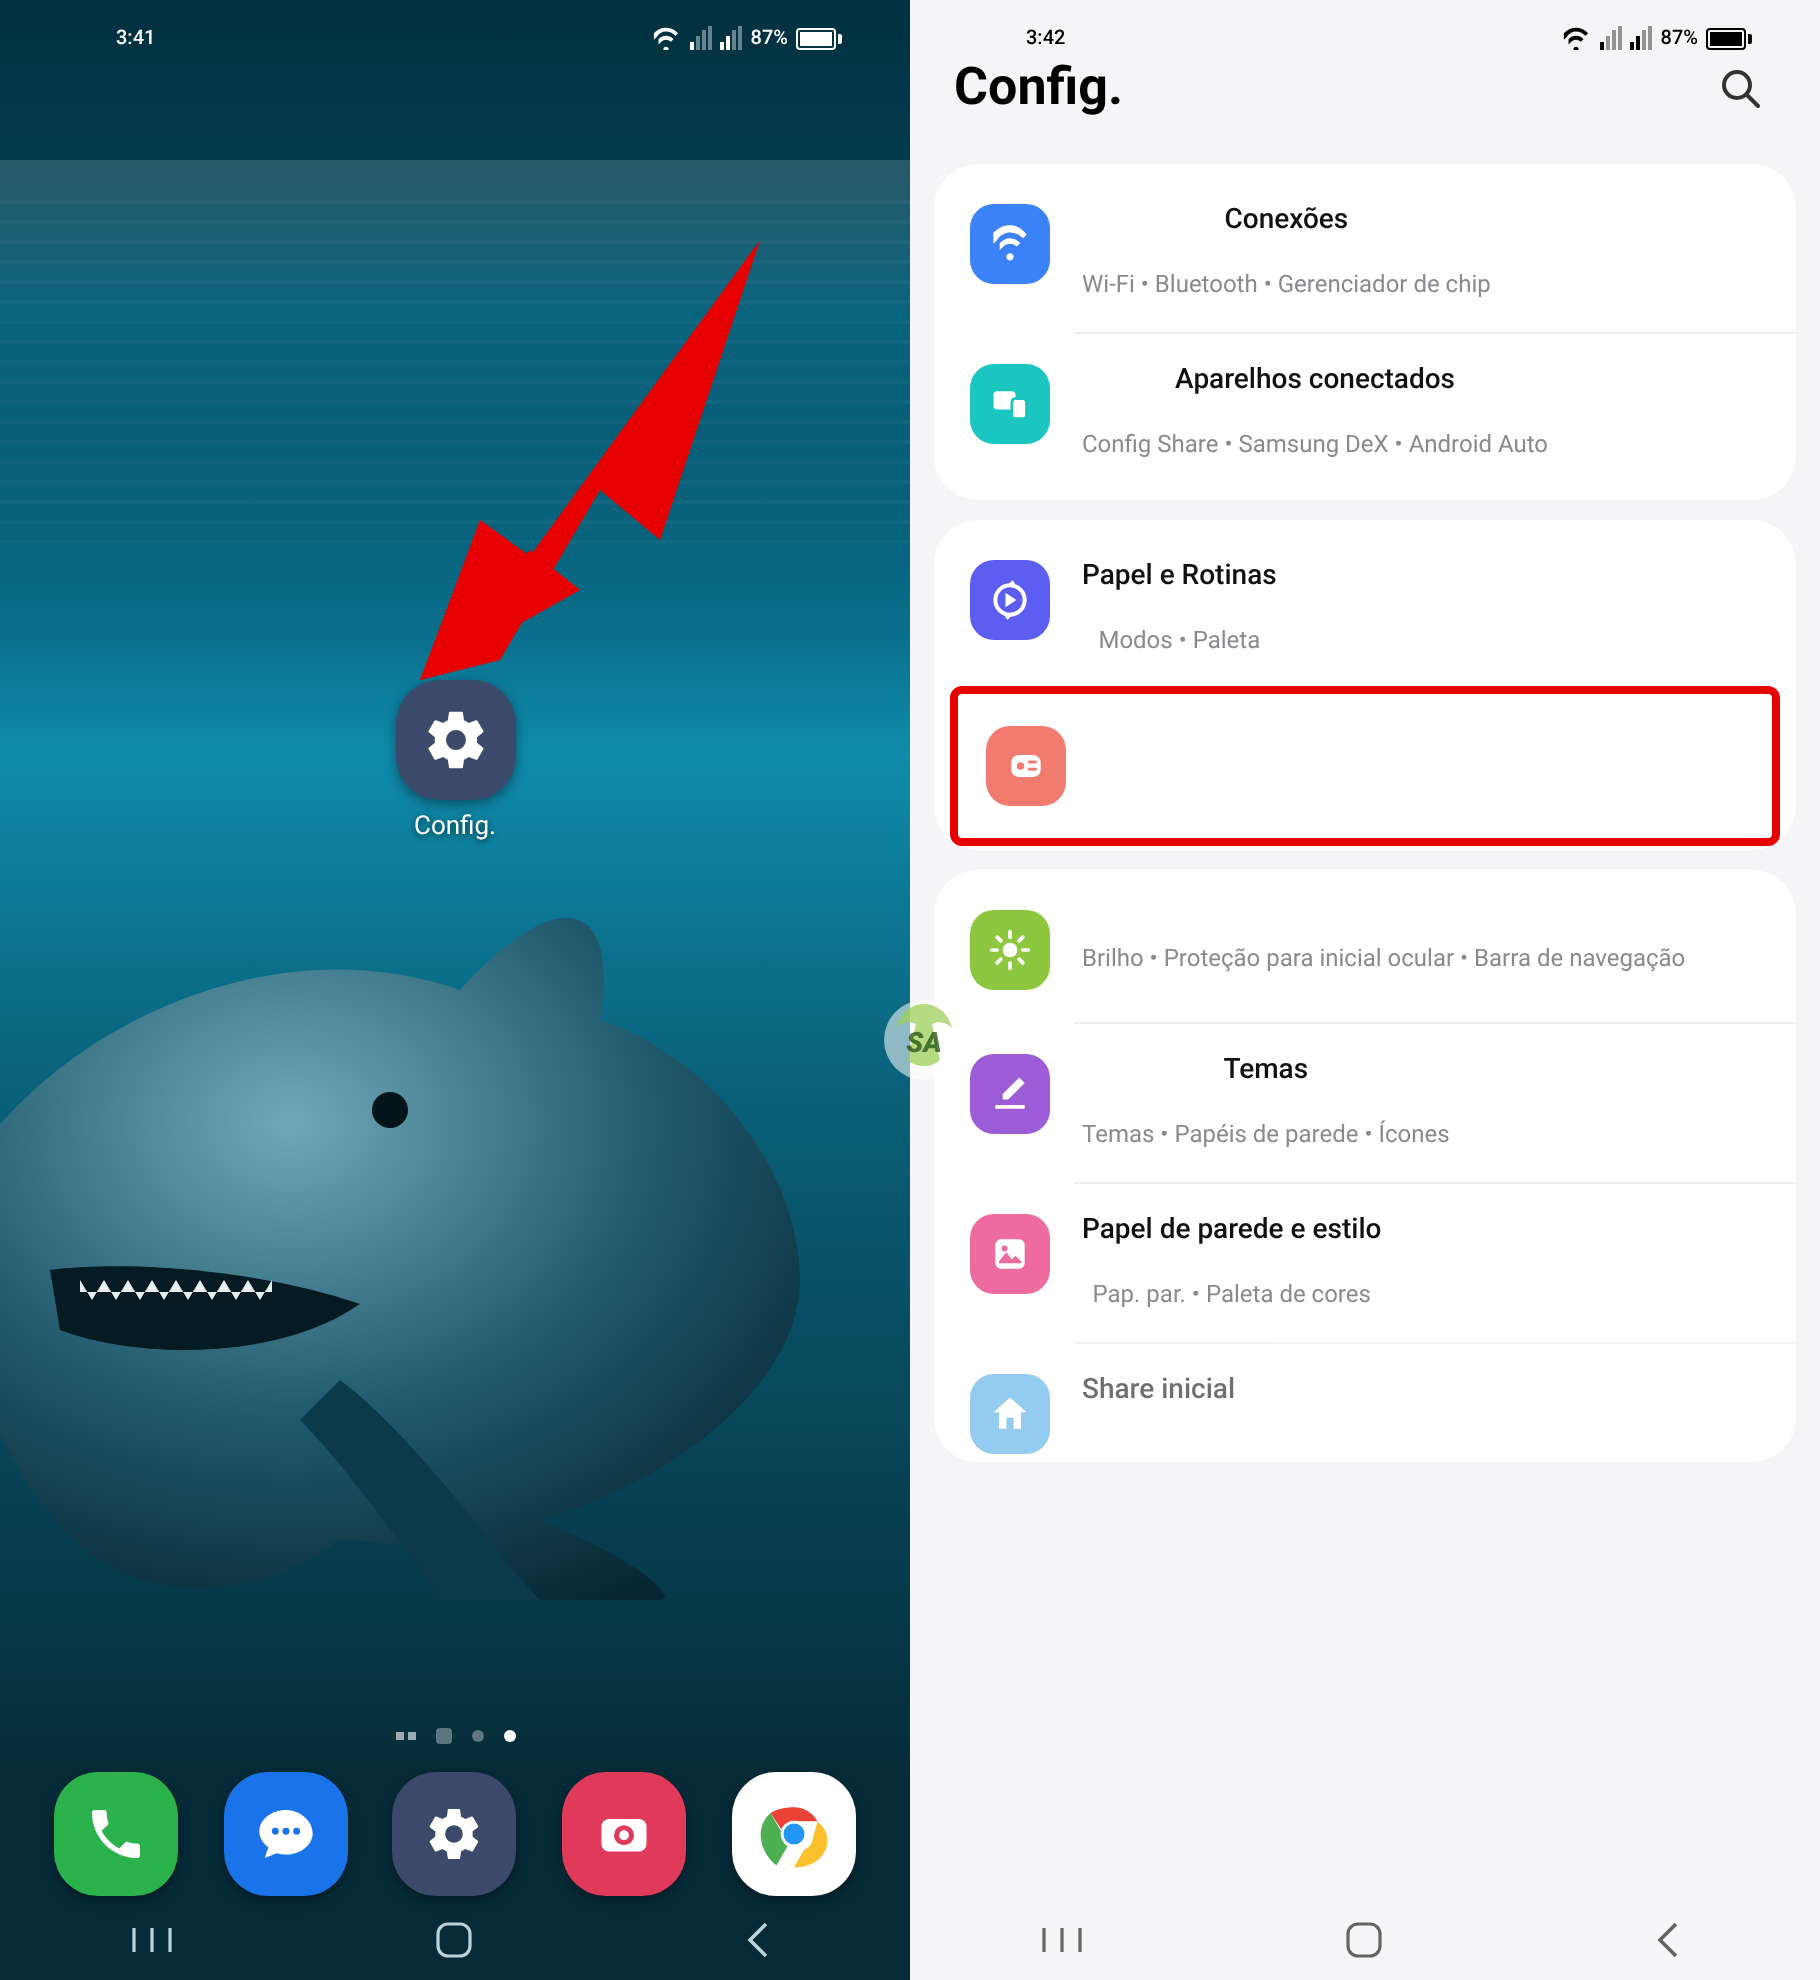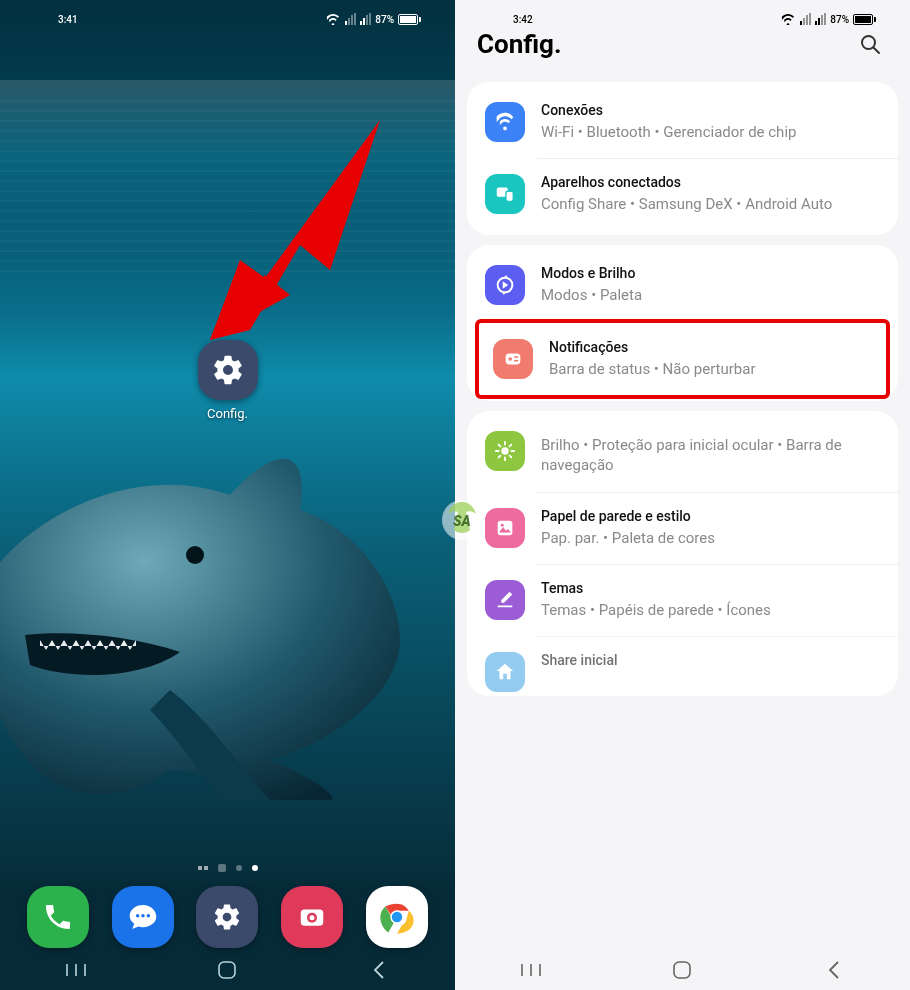--- a/index.html
+++ b/index.html
@@ -45,32 +45,32 @@
   .app-phone { background:#2bb24c; }
   .app-msg { background:#1a73e8; }
   .app-set { background:#3b4a6b; }
   .app-cam { background:#e03a5b; }
   .app-chrome { background:#fff; }
 
   .navbar { position:absolute; bottom:0; left:0; right:0; height:40px; display:flex; justify-content:space-around; align-items:center; z-index:5; }
   .nav-btn { color:#cfe5ea; opacity:.9; display:flex; align-items:center; justify-content:center; width:80px; height:32px; }
 
   
-  .phone-right { background:#f5f5f7; color:#000; }
+  .phone-right { background:#f5f5f7; color:#000;text-align:center; }
   .phone-right .status-bar { color:#000; }
   .settings-header { display:flex; align-items:center; justify-content:space-between; padding:26px 22px 10px; }
   .settings-header h1 { font-size:26px; font-weight:700; }
   .search-btn { width:36px; height:36px; display:flex; align-items:center; justify-content:center; }
 
   .card { background:#fff; border-radius:22px; margin:10px 12px; padding:4px 0; }
   .row { display:flex; align-items:flex-start; gap:16px; padding:16px 18px; position:relative; }
   .row + .row::before { content:""; position:absolute; top:0; left:70px; right:0; height:1px; background:#eee; }
   .ic { width:40px; height:40px; border-radius:12px; display:flex; align-items:center; justify-content:center; flex-shrink:0; }
   .row-text .title { font-size:14px; font-weight:500; color:#111; }
-  .row-text .sub { font-size:15px; color:#8a8a8e; margin-top:4px; line-height:1.35; }
+  .row-text .sub { font-size:12px; color:#8a8a8e; margin-top:16px; line-height:1.35; }
   .ic-blue{background:#3b82f6}.ic-teal{background:#1bc6c1}.ic-indigo{background:#5b5ef0}.ic-purple{background:#8b6cf6}.ic-coral{background:#f07b6e}.ic-green{background:#8dc63f}.ic-pink{background:#ed6b9e}.ic-violet{background:#9b5cd6}.ic-sky{background:#4da9e8}
 
   .highlight-box { border:4px solid #e60000; border-radius:6px; margin:-2px 8px; }
 
   .phone-right .navbar .nav-btn { color:#555; }
   .card.last{margin-bottom:0;padding-bottom:0}
   .card.last .row:last-child{padding-bottom:4px}
 </style>
 </head>
 <body>
@@ -281,38 +281,34 @@
   <div class="card">
     <div class="row">
       <div class="ic ic-indigo">
           <svg width="22" height="22" viewBox="0 0 24 24">
             <circle cx="12" cy="12" r="8" fill="none" stroke="#fff" stroke-width="2.2"></circle>
             <path fill="#fff" d="M10 8l6 4-6 4z" transform="translate(-0.5 0)"></path>
             <path d="M12 4 l2 -2 M12 20 l-2 2" stroke="#fff" stroke-width="2" fill="none"></path>
           </svg>
         </div>
       <div class="row-text">
-        <div class="title">Modos e Brilho</div>
+        <div class="title">Papel e Rotinas</div>
         <div class="sub">Modos  •  Paleta</div>
       </div>
     </div>
     <div class="highlight-box">
       <div class="row" style="padding-left:14px">
         <div class="ic ic-coral">
             <svg width="22" height="22" viewBox="0 0 24 24">
               <rect x="4" y="6" width="16" height="12" rx="4" fill="#fff"></rect>
               <circle cx="9" cy="12" r="2" fill="#f07b6e"></circle>
               <rect x="13" y="9" width="5" height="1.6" rx="0.8" fill="#f07b6e"></rect>
               <rect x="13" y="13" width="5" height="1.6" rx="0.8" fill="#f07b6e"></rect>
             </svg>
           </div>
-        <div class="row-text">
-          <div class="title">Notificações</div>
-          <div class="sub">Barra de status  •  Não perturbar</div>
-        </div>
       </div>
     </div>
   </div>
 
   <div class="card last">
     <div class="row">
       <div class="ic ic-green">
           <svg width="22" height="22" viewBox="0 0 24 24">
             <circle cx="12" cy="12" r="4" fill="#fff"></circle>
             <g stroke="#fff" stroke-width="2" stroke-linecap="round">
@@ -325,43 +321,43 @@
               <line x1="17" y1="7" x2="19" y2="5"></line>
               <line x1="5" y1="19" x2="7" y2="17"></line>
             </g>
           </svg>
         </div>
       <div class="row-text">
         <div class="sub">Brilho  •  Proteção para inicial ocular  •  Barra de navegação</div>
       </div>
     </div>
     <div class="row">
+      <div class="ic ic-violet">
+          <svg width="22" height="22" viewBox="0 0 24 24">
+            <path fill="#fff" d="M18 4l2 2-9 9H8v-3l9-9zM4 18h16v2H4z"></path>
+          </svg>
+        </div>
+      <div class="row-text">
+        <div class="title">Temas</div>
+        <div class="sub">Temas  •  Papéis de parede  •  Ícones</div>
+      </div>
+    </div>
+    <div class="row">
       <div class="ic ic-pink">
           <svg width="22" height="22" viewBox="0 0 24 24">
             <rect x="4" y="4" width="16" height="16" rx="3" fill="#fff"></rect>
             <path fill="#ed6b9e" d="M6 16l4-5 3 4 2-2 3 3v1H6z"></path>
             <circle cx="9" cy="9" r="1.6" fill="#ed6b9e"></circle>
           </svg>
         </div>
       <div class="row-text">
         <div class="title">Papel de parede e estilo</div>
         <div class="sub">Pap. par.  •  Paleta de cores</div>
       </div>
     </div>
-    <div class="row">
-      <div class="ic ic-violet">
-          <svg width="22" height="22" viewBox="0 0 24 24">
-            <path fill="#fff" d="M18 4l2 2-9 9H8v-3l9-9zM4 18h16v2H4z"></path>
-          </svg>
-        </div>
-      <div class="row-text">
-        <div class="title">Temas</div>
-        <div class="sub">Temas  •  Papéis de parede  •  Ícones</div>
-      </div>
-    </div>
     <div class="row" style="opacity:.6">
       <div class="ic ic-sky">
           <svg width="22" height="22" viewBox="0 0 24 24">
             <path fill="#fff" d="M12 3l9 8h-3v9h-4v-6h-4v6H6v-9H3z"></path>
           </svg>
         </div>
       <div class="row-text">
         <div class="title">Share inicial</div>
       </div>
     </div>

